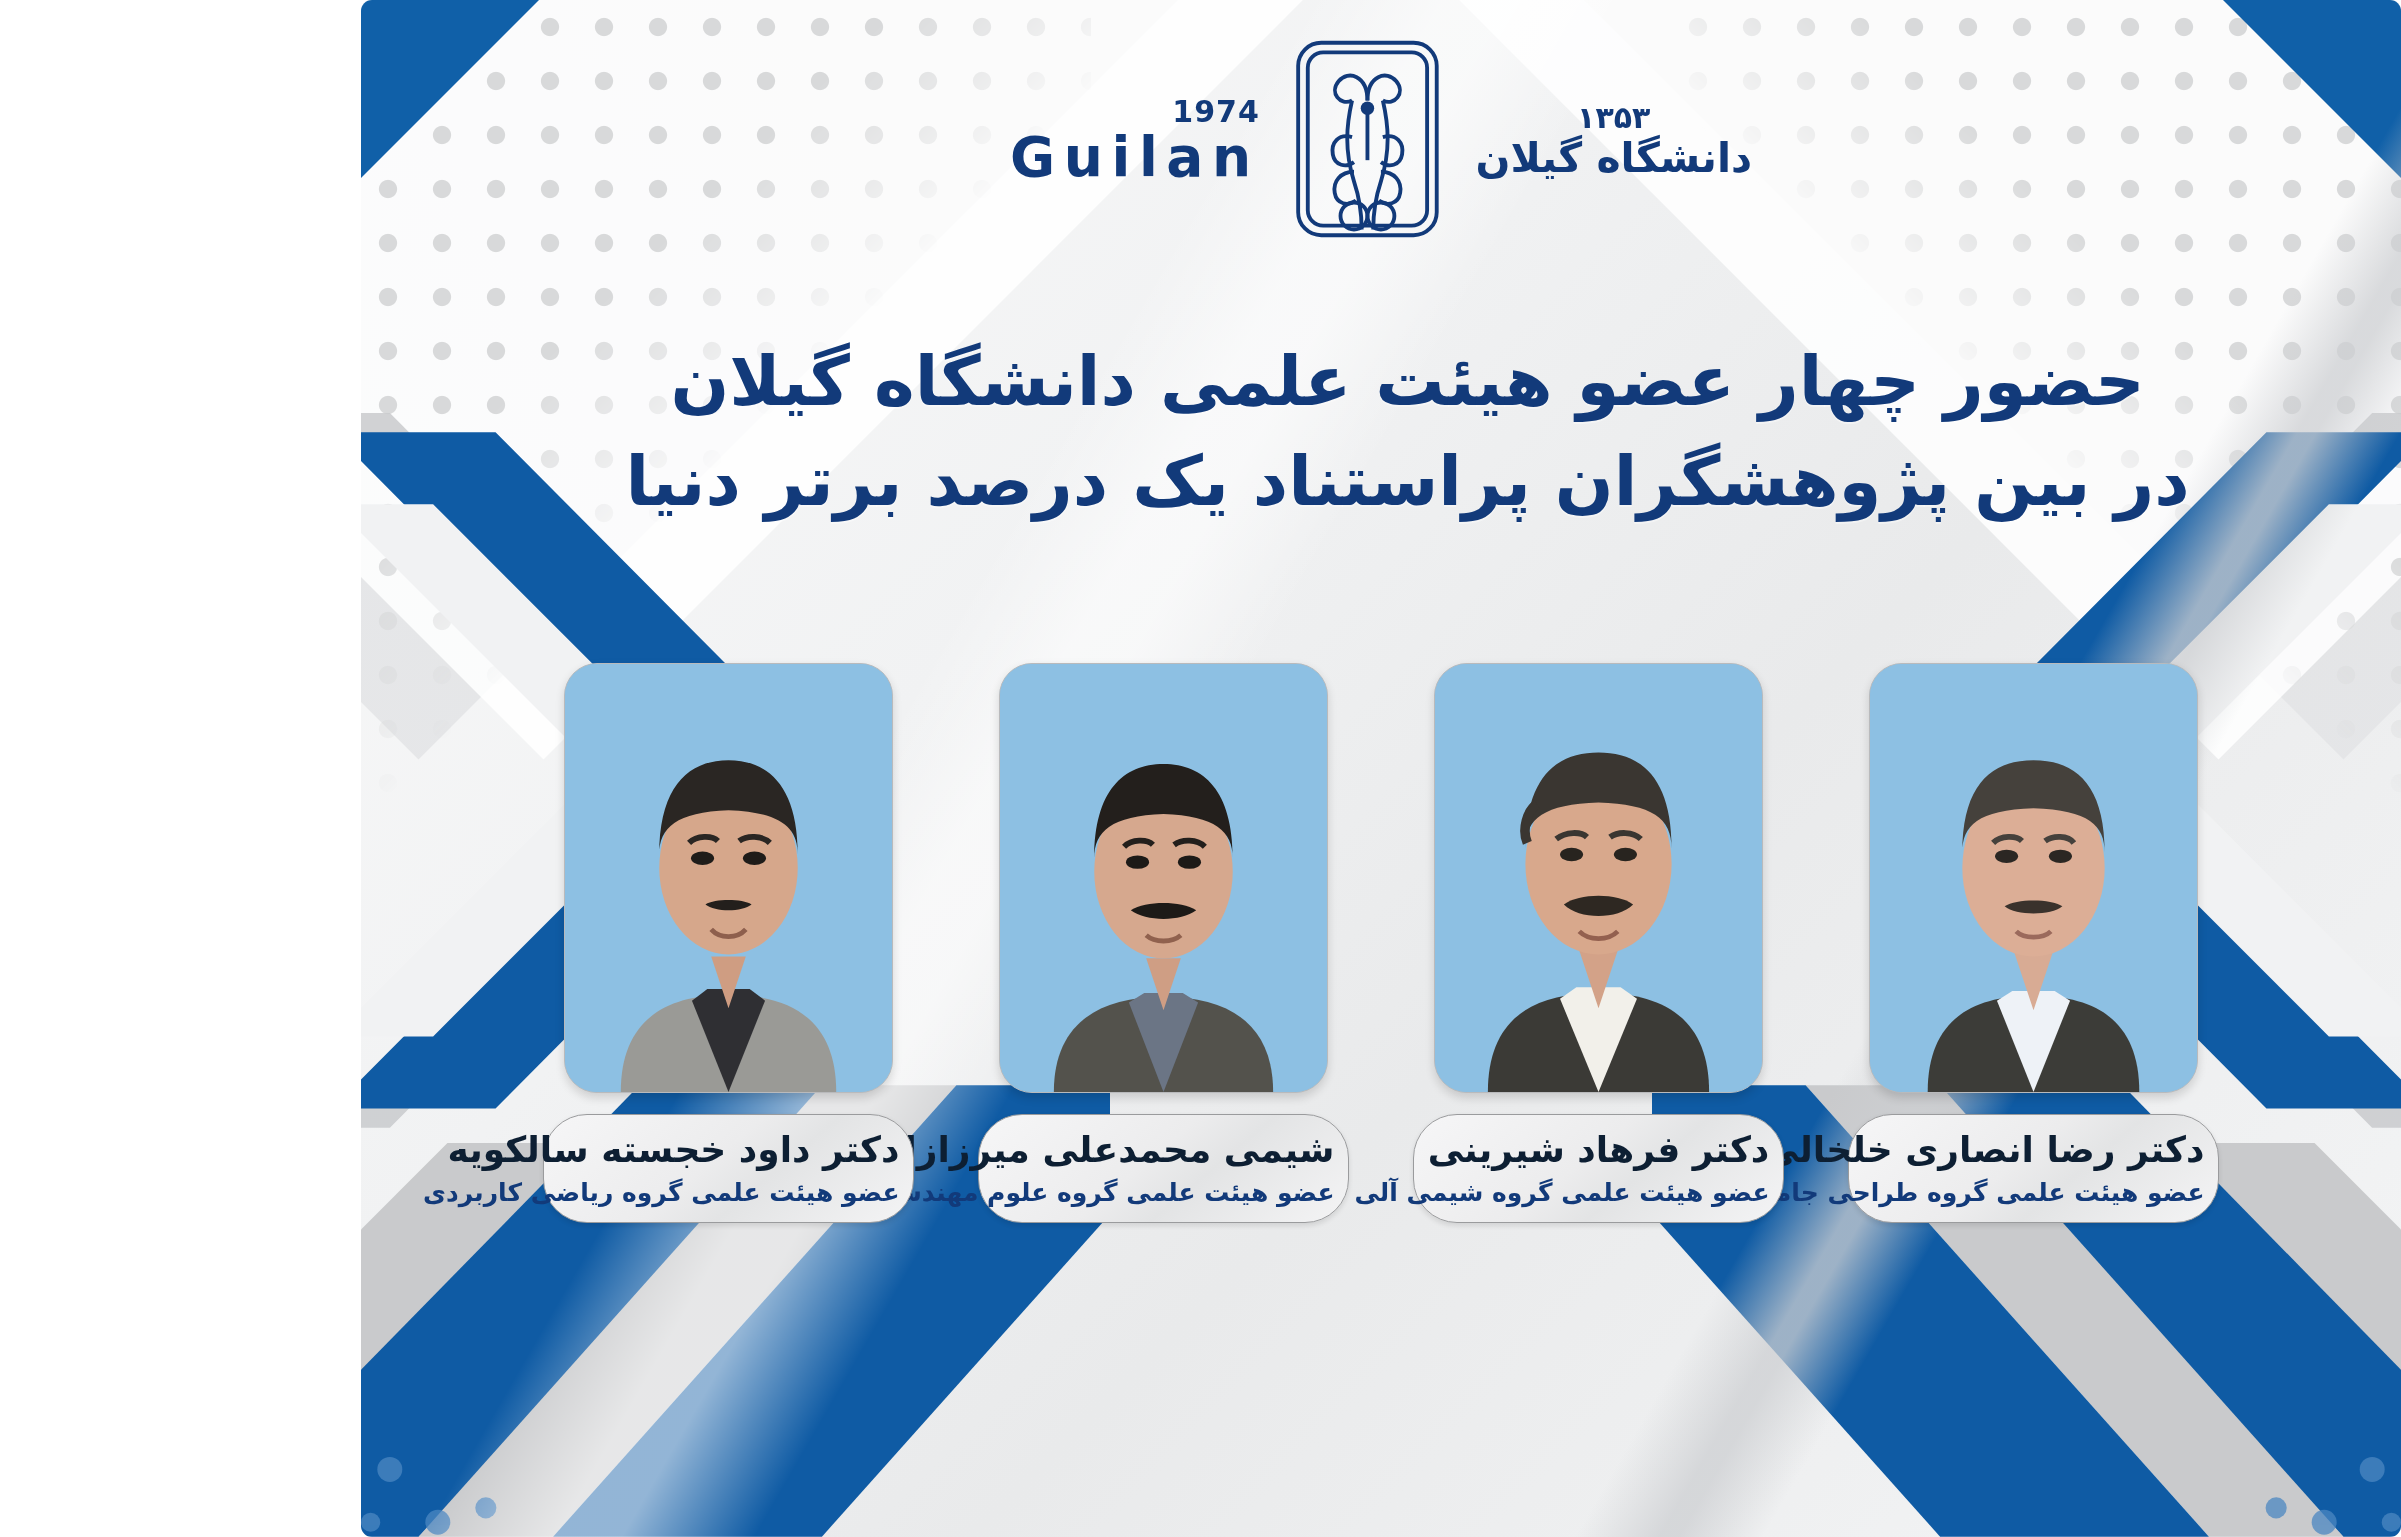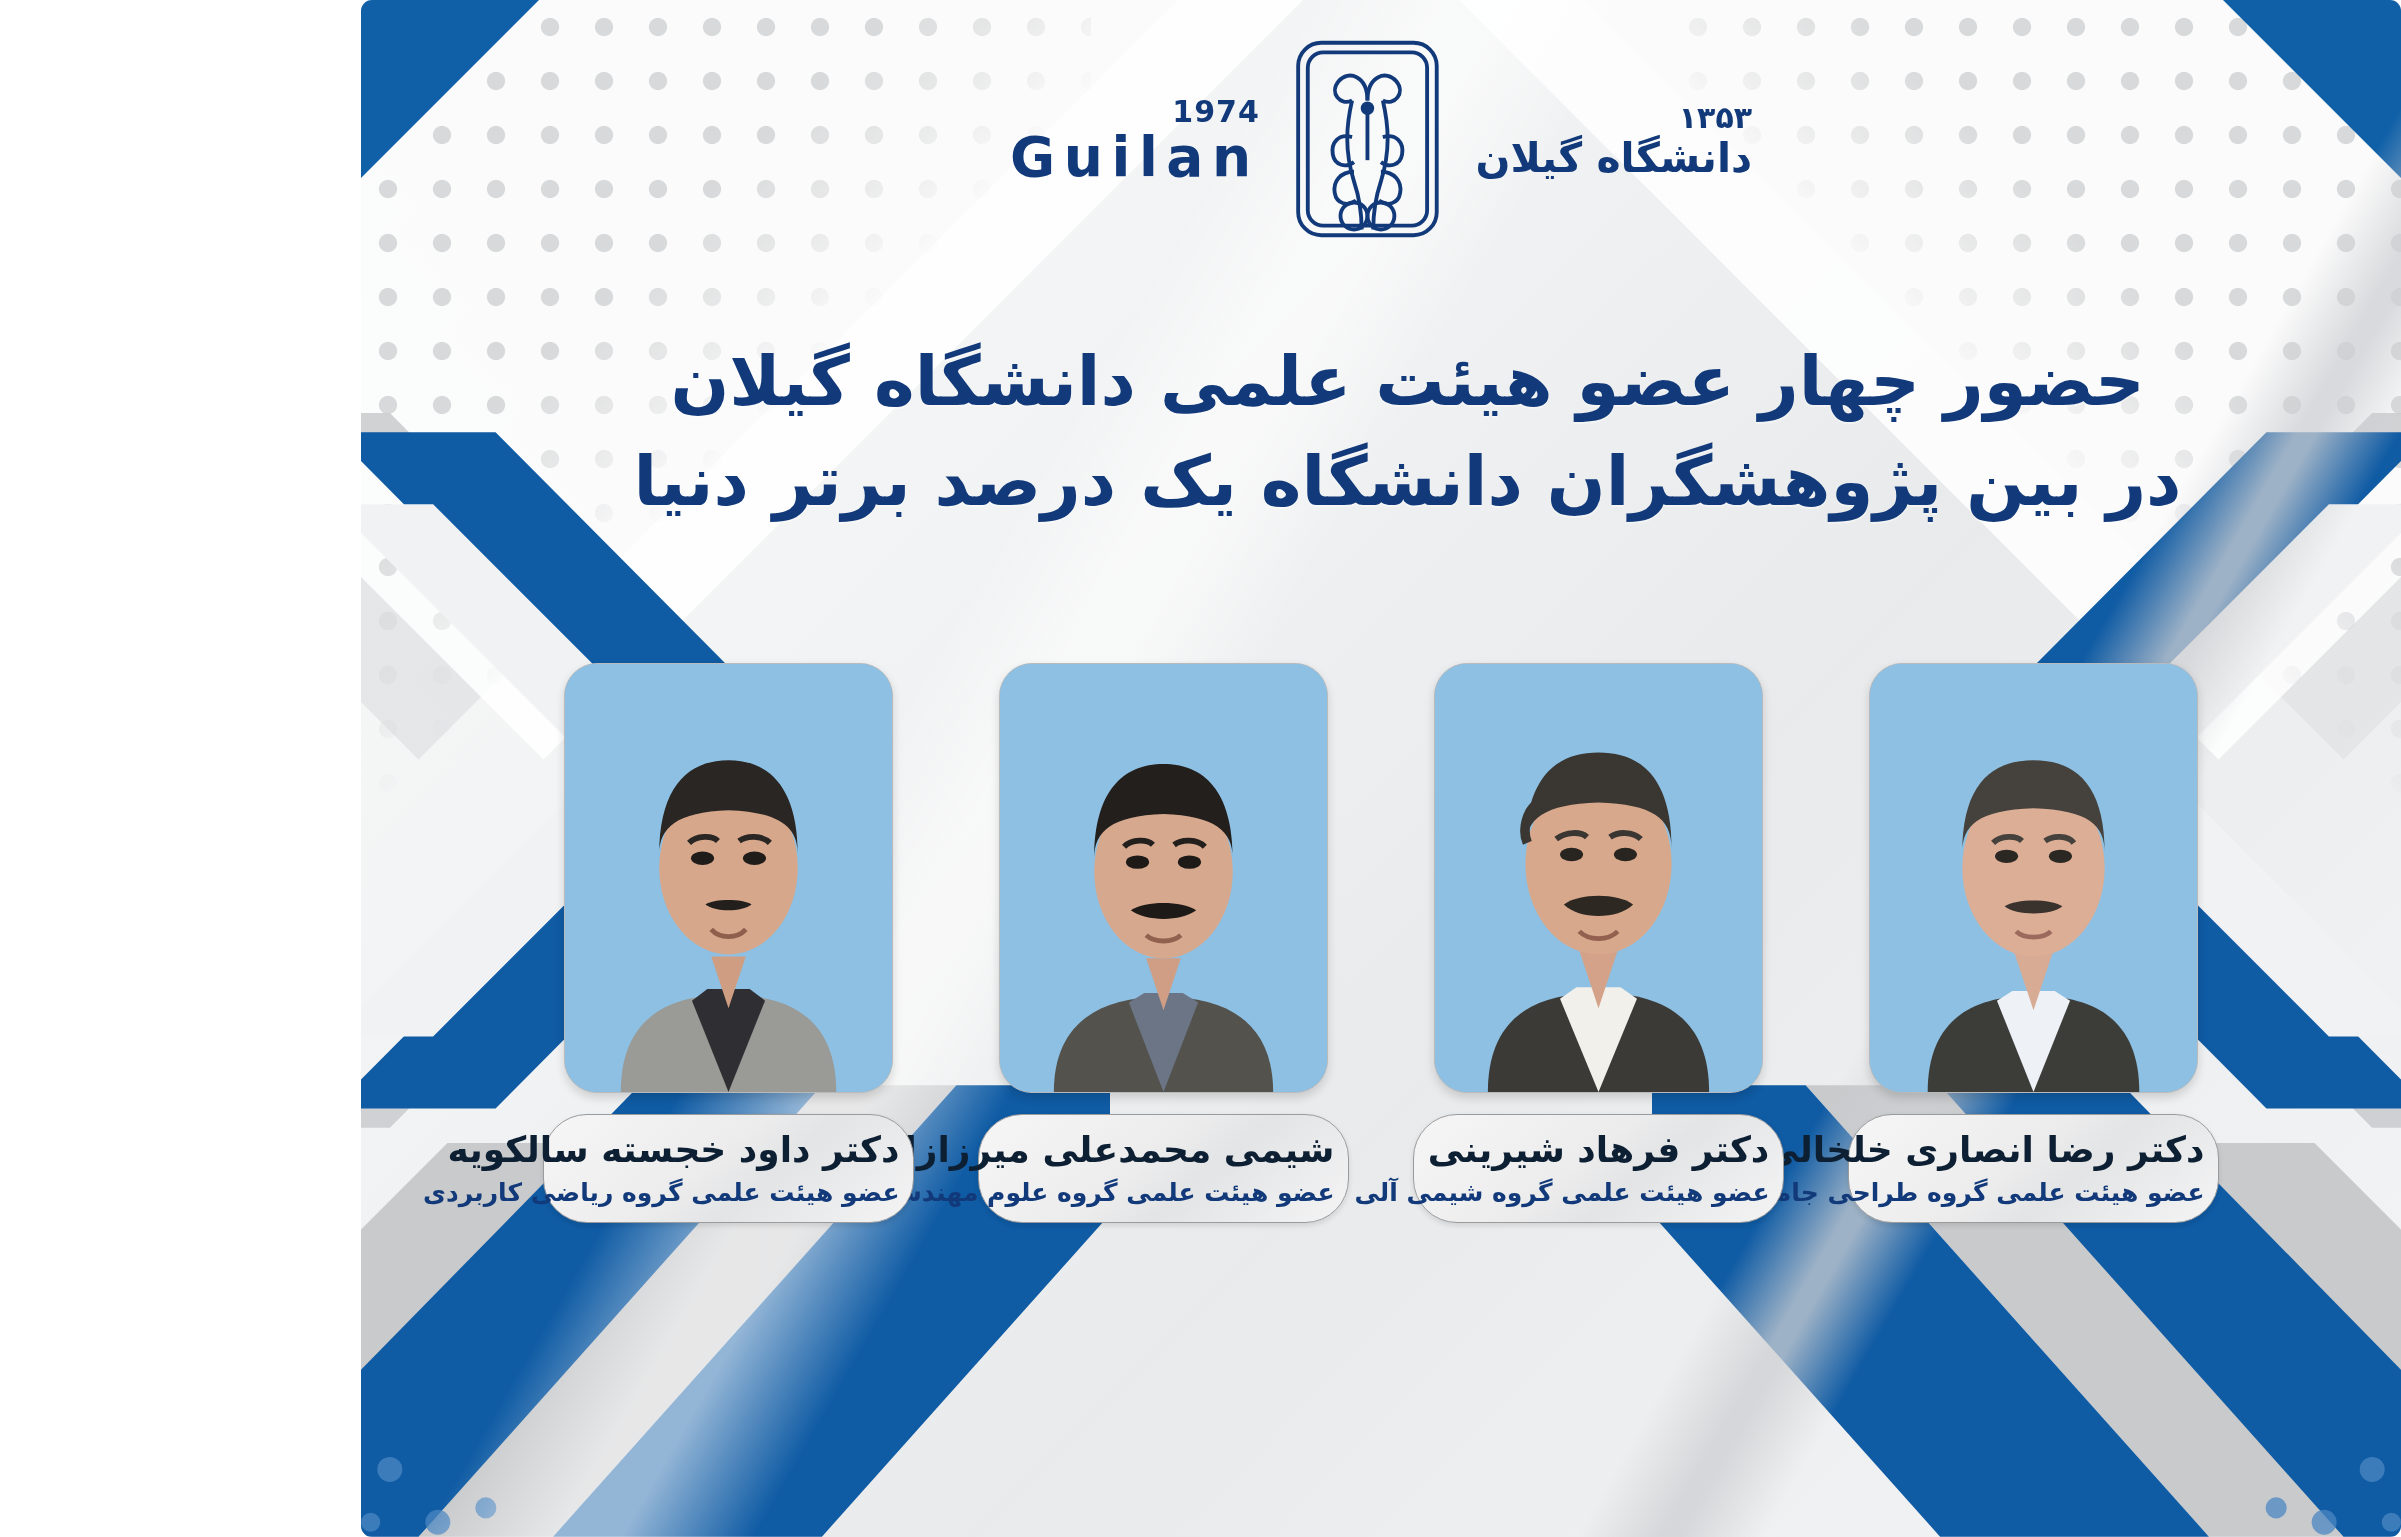--- a/index.html
+++ b/index.html
@@ -104,21 +104,21 @@
   }
   .logo-en{
     color:#123a7a;text-align:right;line-height:1;
     font-family:"DejaVu Sans","Liberation Sans",sans-serif;
     padding-right:17.3px;
   }
   .logo-year{font-size:30px;font-weight:bold;letter-spacing:1px;margin-bottom:3.8px;}
   .logo-uni{font-size:50px;font-weight:400;letter-spacing:0px;}
   .logo-guilan{font-size:55px;font-weight:bold;letter-spacing:8.6px;margin-top:1.9px;}
   .logo-fa{
-    color:#123a7a;direction:rtl;text-align:right;line-height:1;padding-left:17.3px;
+    color:#123a7a;direction:rtl;text-align:center;line-height:1;padding-left:17.3px;
   }
   .logo-year-fa{font-size:30px;font-weight:bold;margin-bottom:5.8px;}
   .logo-name-fa{
     font-size:41px;font-weight:bold;
     font-family:"DejaVu Sans","Liberation Sans",sans-serif;
     letter-spacing:-1px;
   }
 
   
   #title{
@@ -271,21 +271,21 @@
     </span>
 
     <div class="logo-fa">
       <div class="logo-year-fa">۱۳۵۳</div>
       <div class="logo-name-fa">دانشگاه گیلان</div>
     </div>
   </div>
 
   <div id="title">
     <div class="line">حضور چهار عضو هیئت علمی دانشگاه گیلان</div>
-    <div class="line">در بین پژوهشگران دانشگاه یک درصد برتر دنیا</div>
+    <div class="line">در بین پژوهشگران پراستناد یک درصد برتر دنیا</div>
   </div>
 
   <div id="people">
 
     <div class="person">
       <div class="photo">
         <svg viewBox="0 0 340 445" preserveAspectRatio="xMidYMid slice">
           <rect width="340" height="445" fill="#8dc0e3"></rect>
           <path d="M60 445 C60 375 100 345 170 345 C240 345 280 375 280 445 Z" fill="#3c3c38"></path>
           <path d="M132 350 L170 445 L208 350 L192 340 L148 340 Z" fill="#eef2f7"></path>

